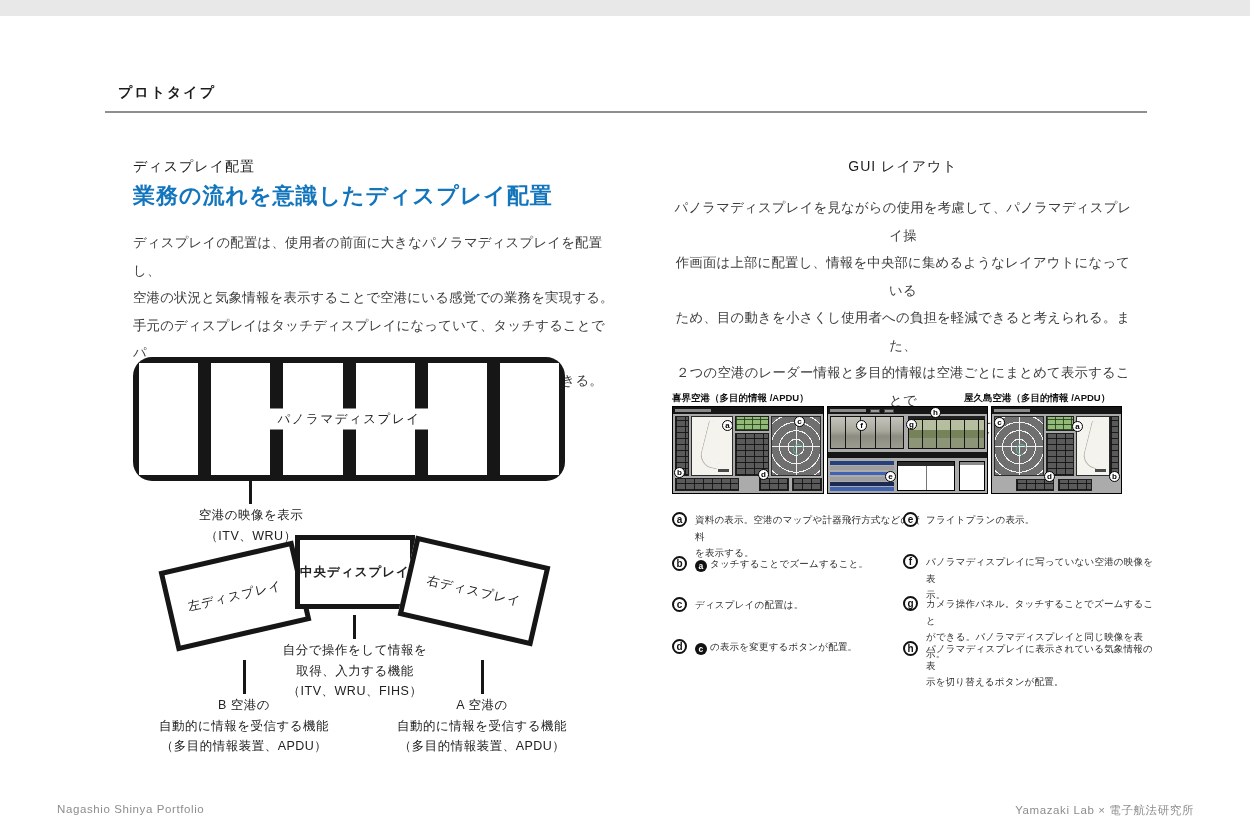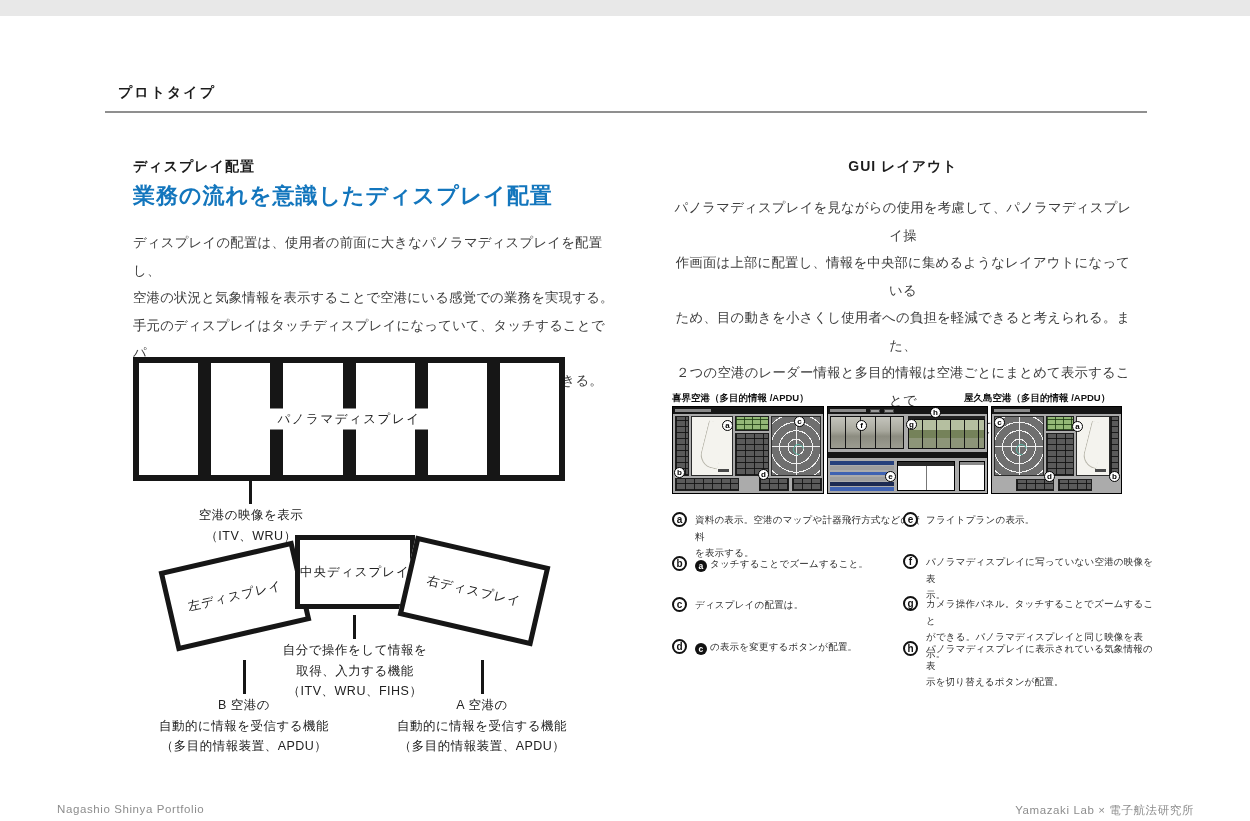--- a/index.html
+++ b/index.html
@@ -5,29 +5,29 @@
   * { margin:0; padding:0; box-sizing:border-box; }
   html,body { background:#e8e8e8; }
   body { font-family:"Liberation Sans","DejaVu Sans",sans-serif; }
   .page { position:relative; width:1250px; height:821px; background:#ffffff; margin:16px auto; overflow:hidden; }
 
   
   .hdr-title { position:absolute; left:118px; top:68px; font-size:14px; font-weight:bold; color:#1c1c1c; letter-spacing:2px; }
   .hdr-rule { position:absolute; left:105px; top:95px; width:1042px; height:2px; background:#8f8f8f; }
 
   
-  .kicker { font-size:14px; font-weight:bold; color:#1c1c1c; letter-spacing:1px; }
+  .kicker { font-size:14px; font-weight:normal; color:#1c1c1c; letter-spacing:1px; }
   .sec-title { margin-top:5px; font-size:22px; font-weight:bold; letter-spacing:1px; }
   .body-text { margin-top:18px; font-size:13.4px; line-height:27.5px; color:#3d3d3d; white-space:pre-line; letter-spacing:0.2px; }
   .col-left { position:absolute; left:133px; top:142px; width:482px; }
   .col-right { position:absolute; left:672px; top:142px; width:462px;text-align:center; }
 
   
   .diagram { position:absolute; left:133px; top:341px; width:482px; height:400px; }
-  .panorama { position:absolute; left:0; top:0; width:432px; height:124px; background:#161616; padding:6px; display:flex; gap:13px; }
+  .panorama { position:absolute; left:0; top:0; width:432px; height:124px; background:#161616; padding:6px; display:flex; gap:13px;border-radius:19px; }
   .pano-cell { flex:1; background:#fff; }
   .pano-label { position:absolute; top:50%; left:50%; transform:translate(-50%,-50%); background:#fff; padding:2px 8px; font-size:12.5px; color:#222; letter-spacing:1.5px; white-space:nowrap; }
   .vline { position:absolute; width:3px; background:#161616; }
   .cap { position:absolute; text-align:center; font-size:12.5px; line-height:20.5px; color:#222; white-space:pre-line; letter-spacing:0.5px; }
   .disp { position:absolute; background:#fff; border:5px solid #161616; display:flex; align-items:center; justify-content:center; font-size:12.5px; color:#222; letter-spacing:1px; white-space:nowrap; }
 
   
   .gui { position:absolute; left:672px; top:376px; width:450px; height:104px; }
   .gui-label { position:absolute; top:0; font-size:9.5px; font-weight:bold; color:#111; white-space:nowrap; }
   .gui-panels { position:absolute; top:14px; left:0; width:450px; height:88px; display:flex; gap:3px; }
@@ -116,21 +116,21 @@
       <div class="pano-label">パノラマディスプレイ</div>
     </div>
 
     <div class="vline" style="left:116px; top:124px; height:23px;"></div>
     <div class="cap" style="left:28px; top:148px; width:180px;">空港の映像を表示
 （ITV、WRU）</div>
 
     <div class="disp" style="left:33px; top:198px; width:138px; height:82px; transform:rotate(-13deg);">
       <span>左ディスプレイ</span>
     </div>
-    <div class="disp" style="left:162px; top:178px; width:120px; height:74px;">
+    <div class="disp" style="left:162px; top:178px; width:120px; height:74px;font-weight:bold;">
       <span>中央ディスプレイ</span>
     </div>
     <div class="disp" style="left:272px; top:193px; width:138px; height:82px; transform:rotate(13deg);">
       <span>右ディスプレイ</span>
     </div>
 
     <div class="vline" style="left:220px; top:258px; height:24px;"></div>
     <div class="cap" style="left:122px; top:283px; width:200px;">自分で操作をして情報を
 取得、入力する機能
 （ITV、WRU、FIHS）</div>

